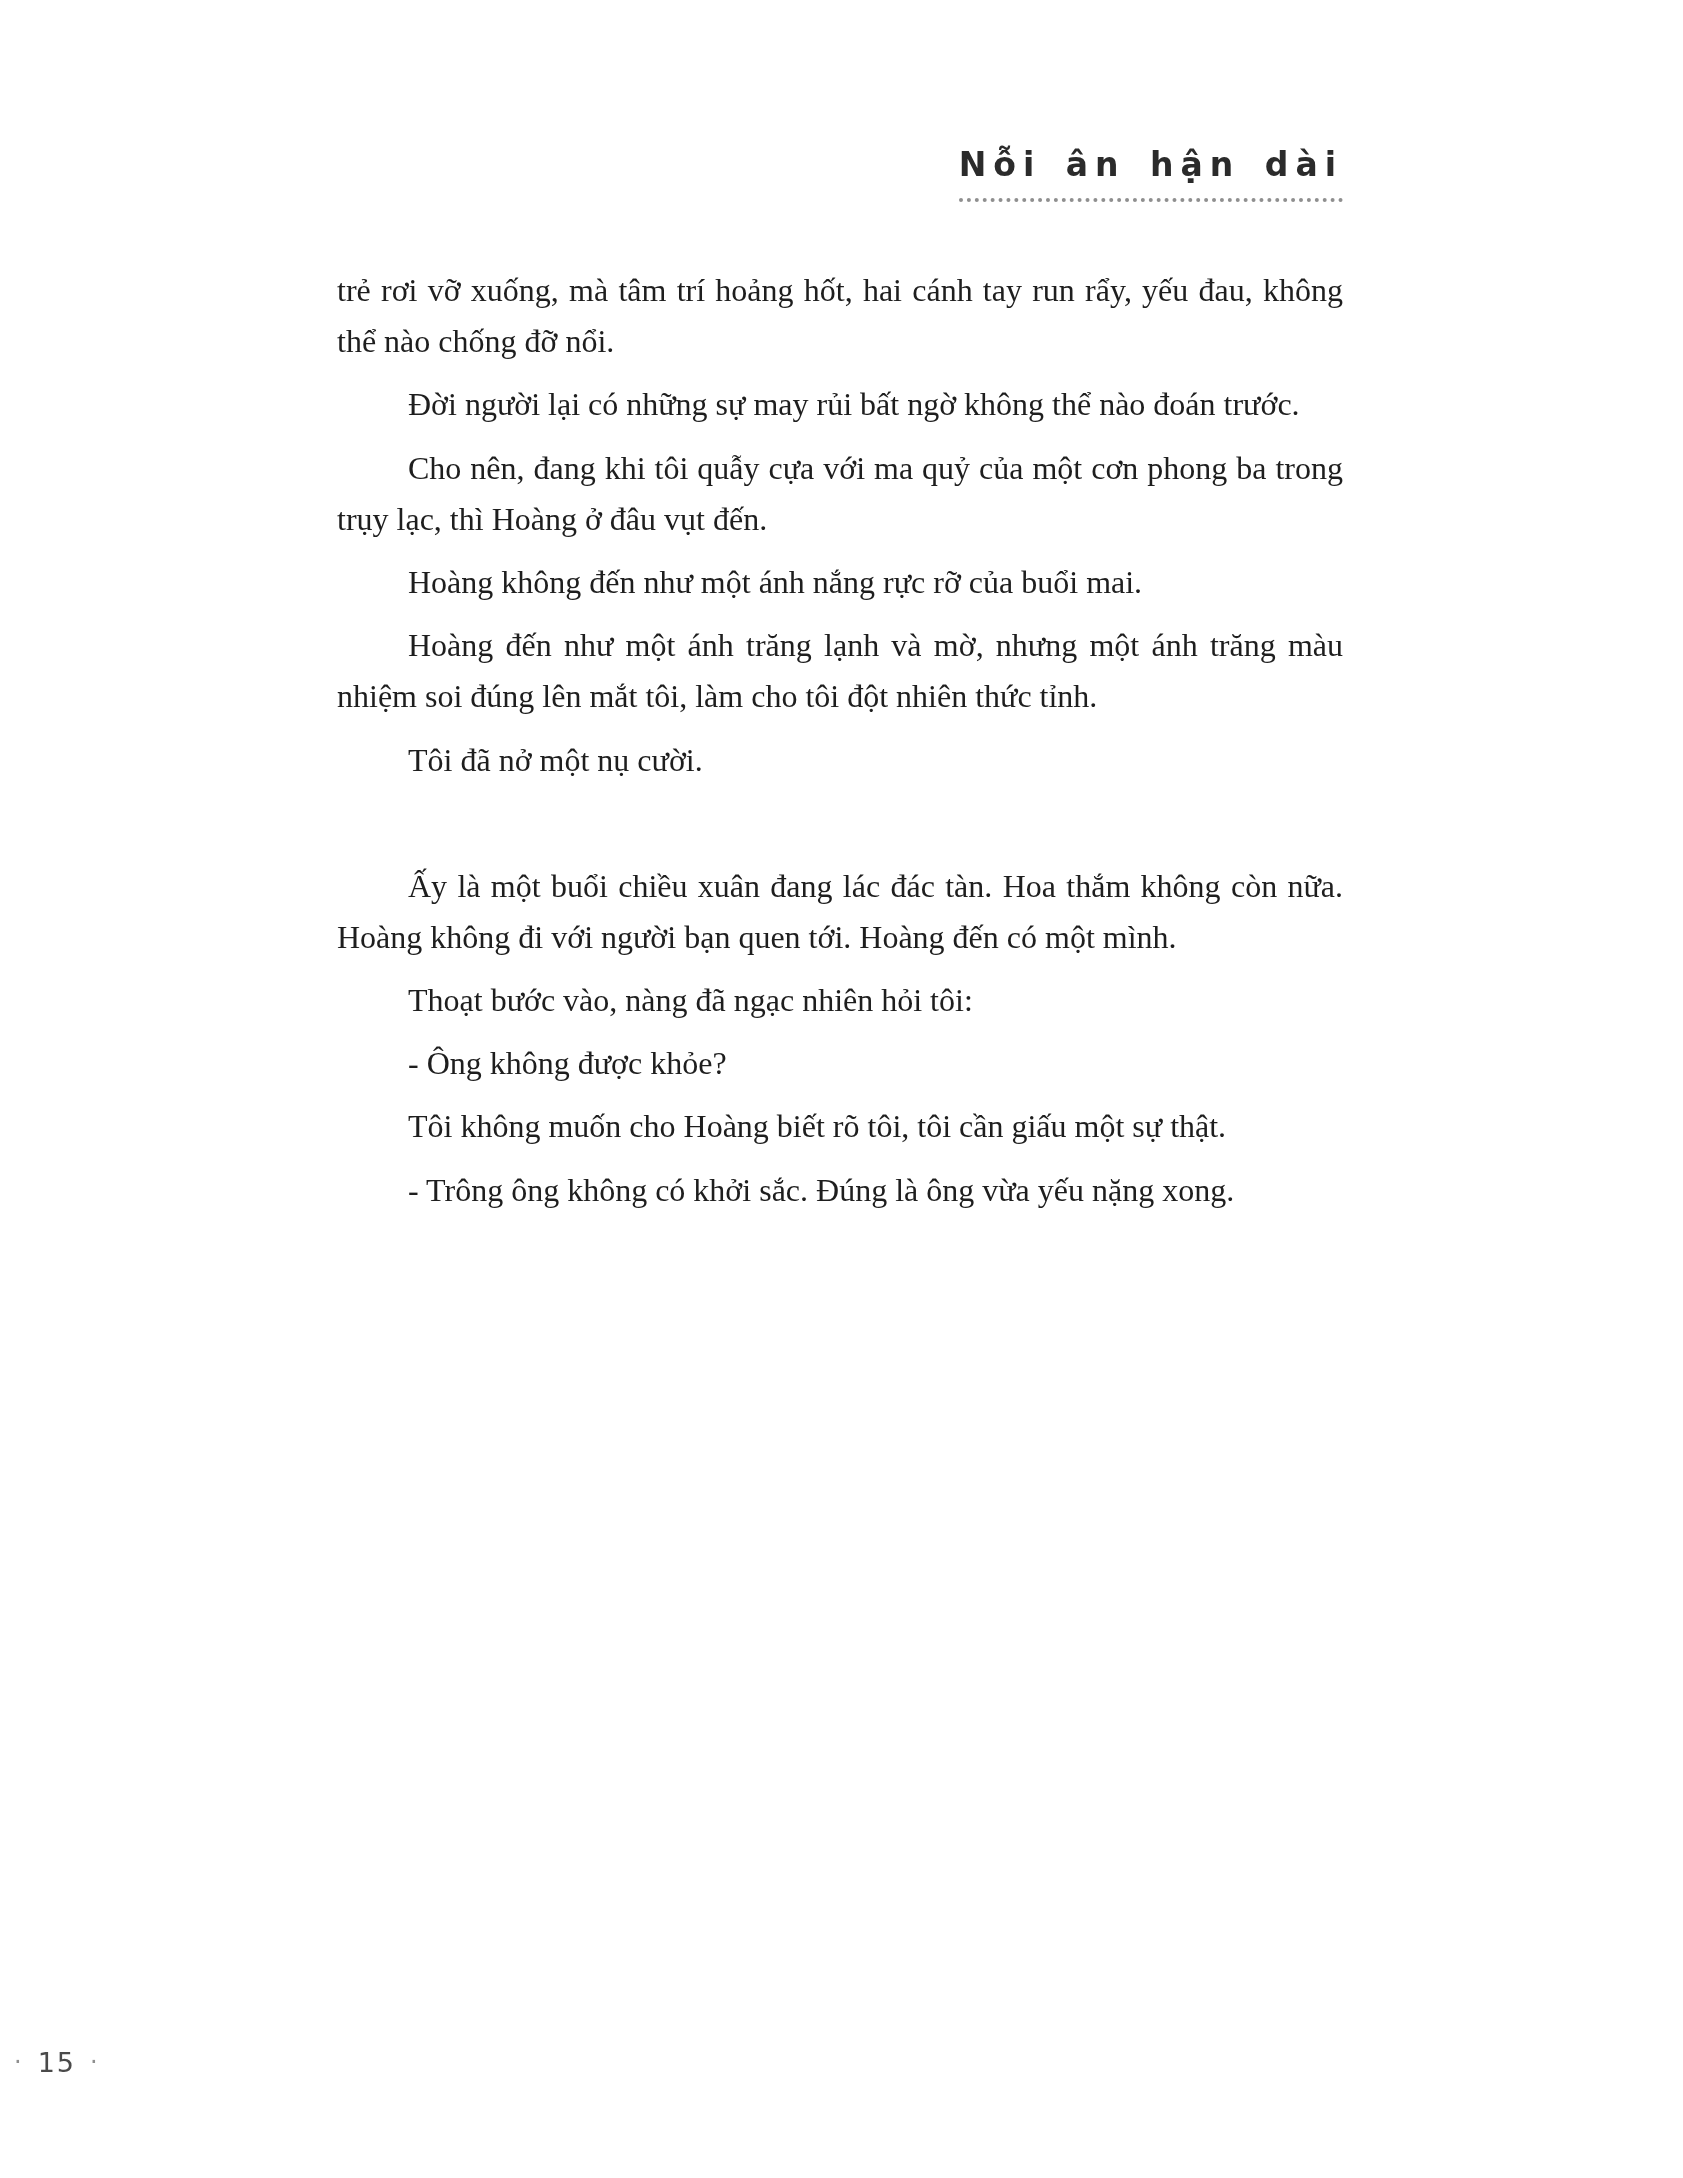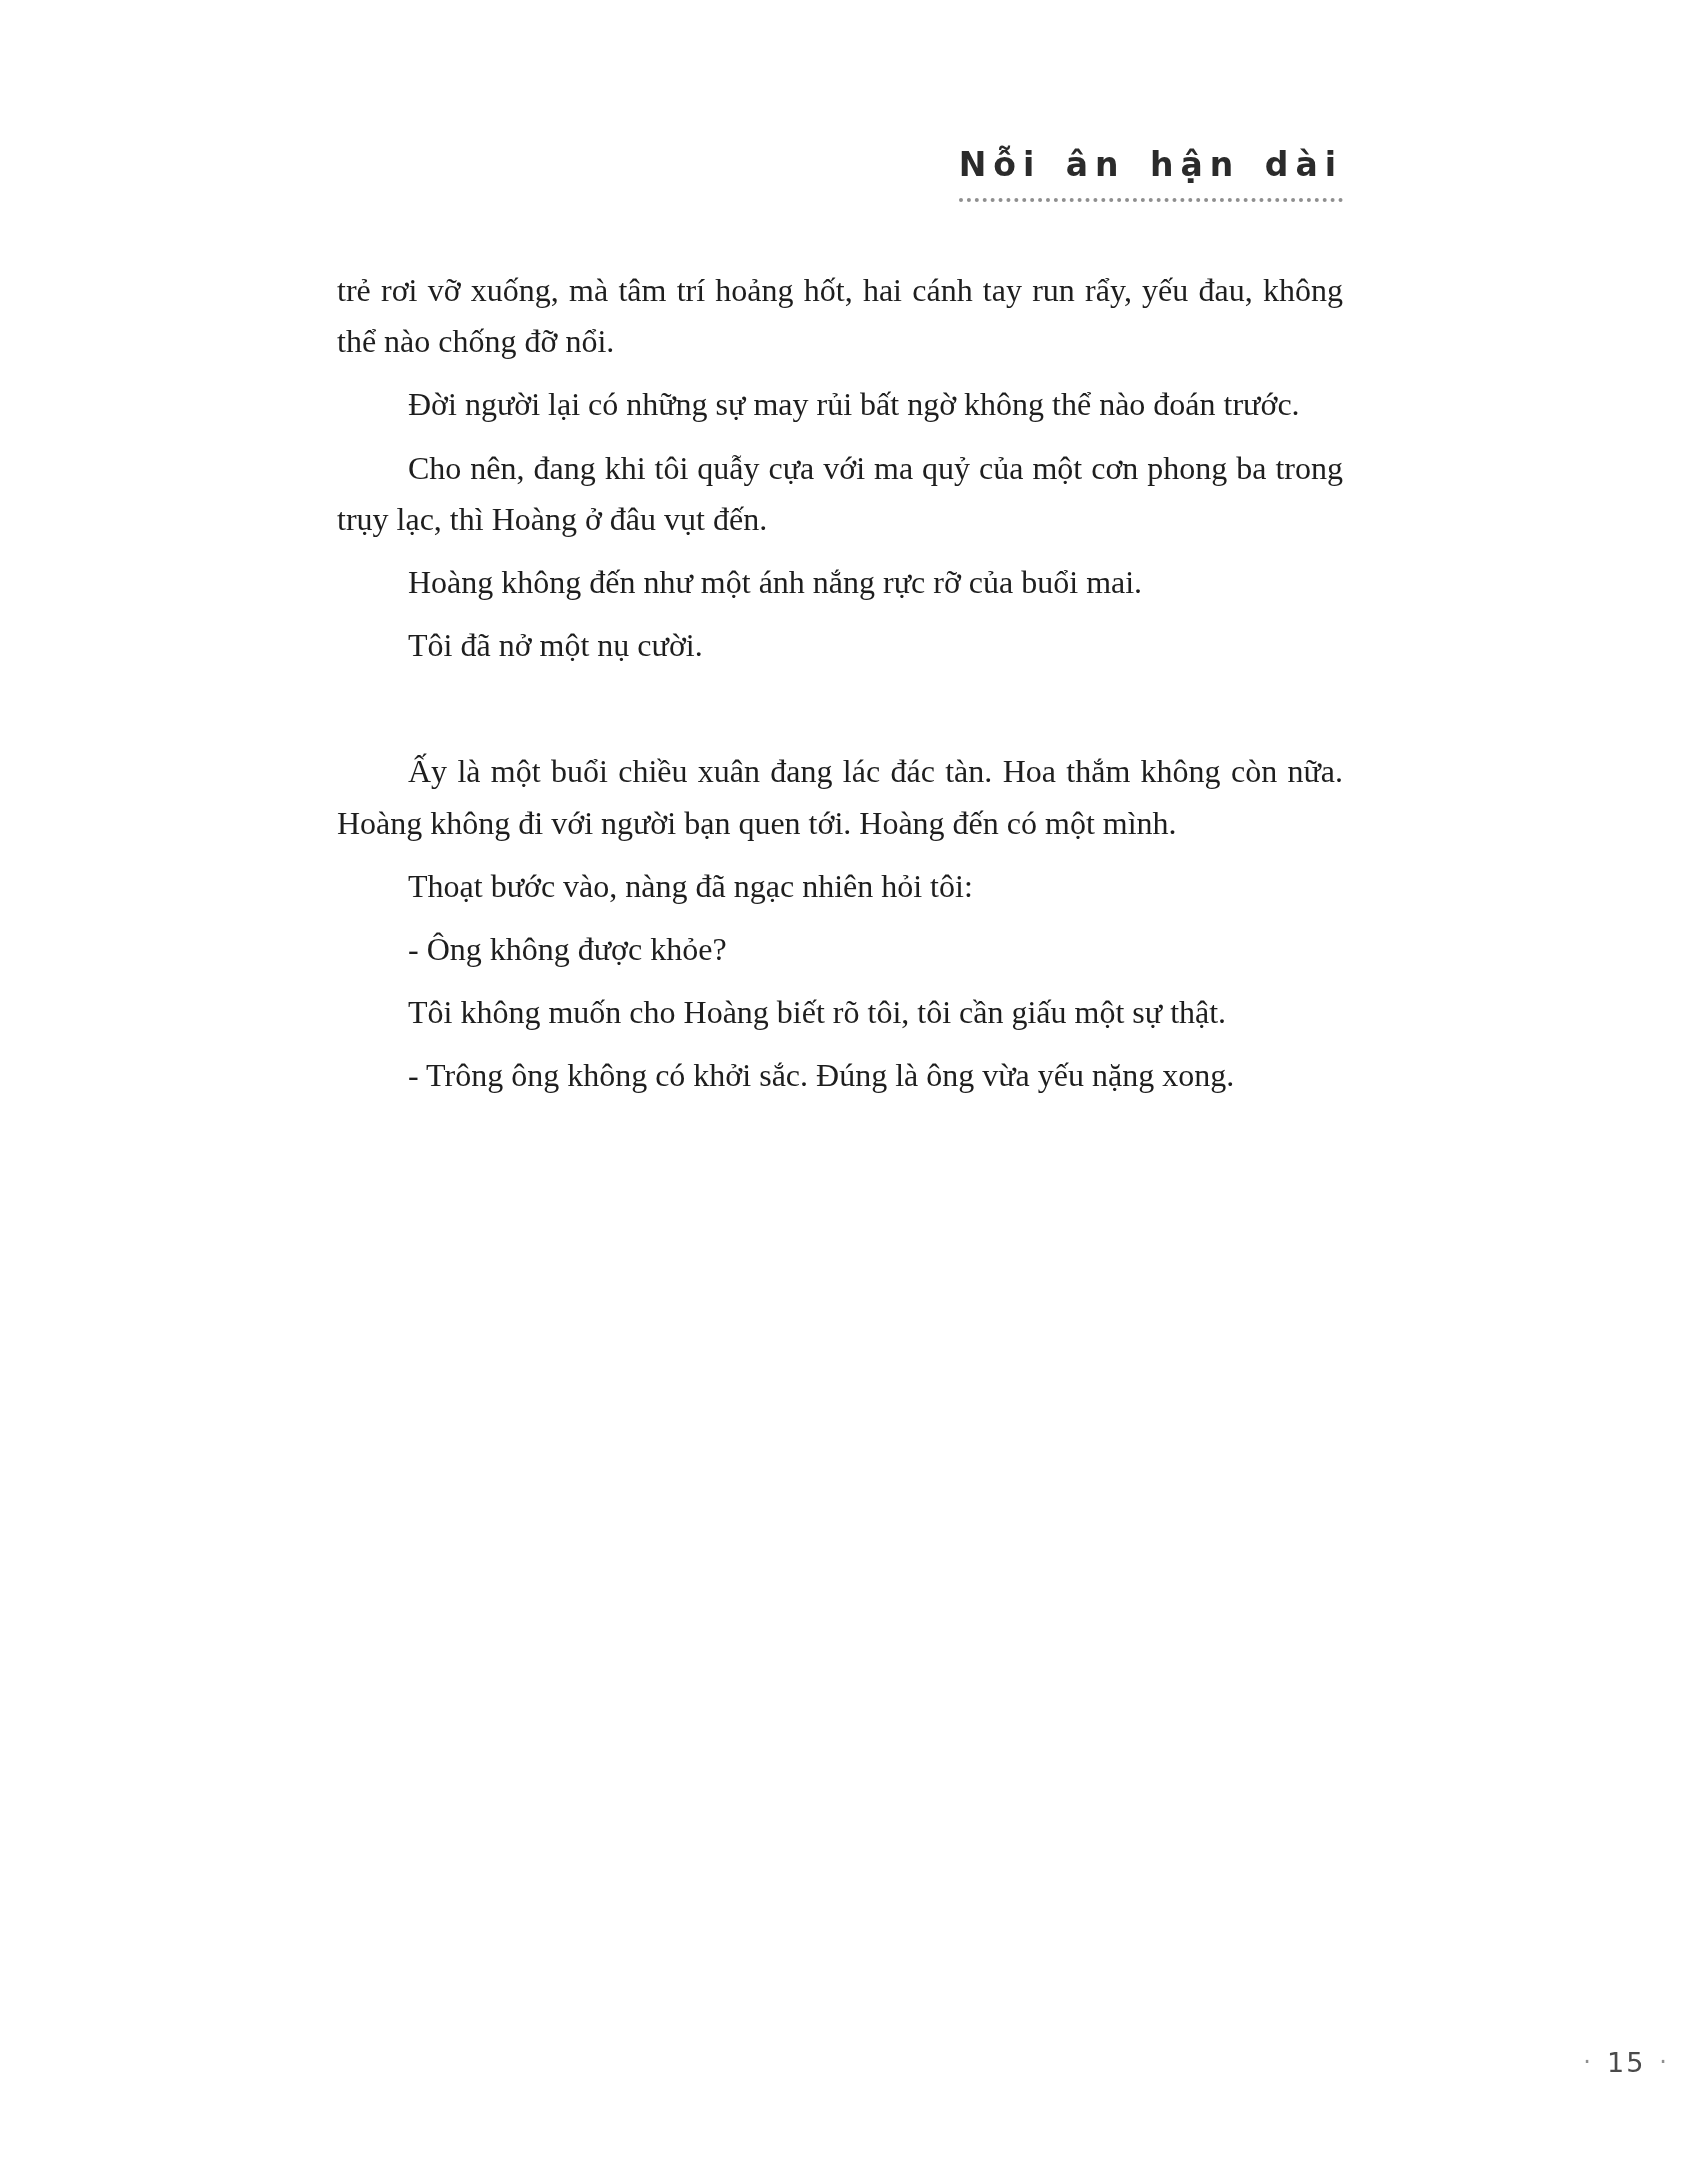--- a/index.html
+++ b/index.html
@@ -54,21 +54,21 @@
     text-indent: 0;
   }
   .section-gap {
     margin-top: 75px !important;
   }
   .footer {
     position: absolute;
     top: 2047px;
     left: 0;
     width: 1683px;
-    text-align: right;
+    text-align: left;
     font-family: "DejaVu Sans", sans-serif;
     font-size: 27px;
     color: #4a4a4a;
     letter-spacing: 2px;
   }
   .footer .dot {
     color: #8f8f8f;
     margin: 0 14px;
     font-size: 24px;
     vertical-align: 2px;
@@ -81,20 +81,21 @@
 
   <div class="header">
     <span class="header-title">Nỗi ân hận dài</span>
   </div>
 
   <div class="body-text">
     <p class="no-indent">trẻ rơi vỡ xuống, mà tâm trí hoảng hốt, hai cánh tay run rẩy, yếu đau, không thể nào chống đỡ nổi.</p>
     <p class="indent">Đời người lại có những sự may rủi bất ngờ không thể nào đoán trước.</p>
     <p class="indent">Cho nên, đang khi tôi quẫy cựa với ma quỷ của một cơn phong ba trong trụy lạc, thì Hoàng ở đâu vụt đến.</p>
     <p class="indent">Hoàng không đến như một ánh nắng rực rỡ của buổi mai.</p>
+    <p class="indent">Hoàng đến như một ánh trăng lạnh và mờ, nhưng một ánh trăng màu nhiệm soi đúng lên mắt tôi, làm cho tôi đột nhiên thức tỉnh.</p>
     <p class="indent">Tôi đã nở một nụ cười.</p>
     <p class="indent section-gap">Ấy là một buổi chiều xuân đang lác đác tàn. Hoa thắm không còn nữa. Hoàng không đi với người bạn quen tới. Hoàng đến có một mình.</p>
     <p class="indent">Thoạt bước vào, nàng đã ngạc nhiên hỏi tôi:</p>
     <p class="indent">- Ông không được khỏe?</p>
     <p class="indent">Tôi không muốn cho Hoàng biết rõ tôi, tôi cần giấu một sự thật.</p>
     <p class="indent">- Trông ông không có khởi sắc. Đúng là ông vừa yếu nặng xong.</p>
   </div>
 
   <div class="footer">
     <span class="dot">·</span><span>15</span><span class="dot">·</span>

